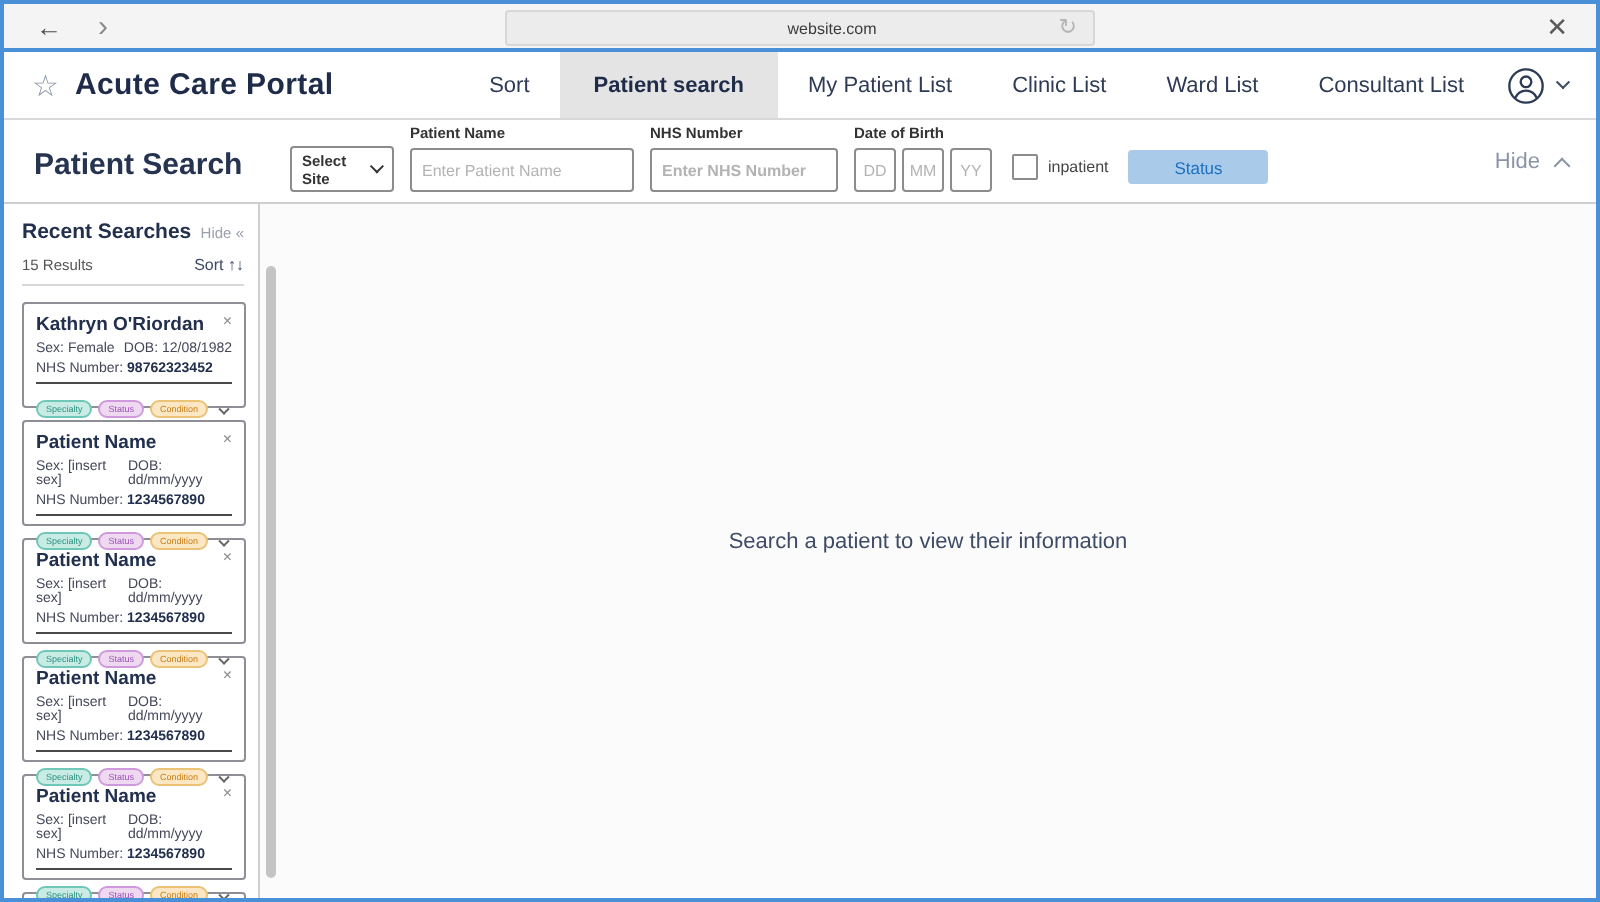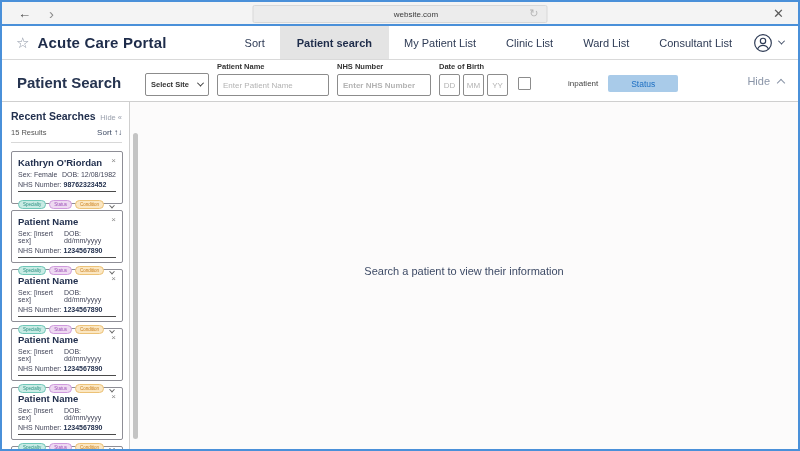--- a/index.html
+++ b/index.html
@@ -26,34 +26,34 @@
   .user-area { display:flex; align-items:center; padding:0 14px 0 6px; gap:6px; }
   .avatar-svg { width:20px; height:20px; }
   .chv { display:inline-block; width:5px; height:5px; border-right:1.3px solid currentColor; border-bottom:1.3px solid currentColor; }
   .chv.down { transform:rotate(45deg) translate(-1px,-1px); }
   .chv.up { transform:rotate(-135deg); }
   .user-chv { color:#3d4a63; }
 
   
   .toolbar { height:42px; background:#fff; border-bottom:1px solid #cfcfcf; display:flex; align-items:flex-end; padding:0 14px 5px 15px; flex:none; }
   .ps-title { font-size:15px; font-weight:bold; color:#263450; width:128px; margin-bottom:5px; flex:none; }
-  .select-site { width:64px; height:23px; border:1px solid #8c8c8c; border-radius:2px; display:flex; align-items:center; justify-content:space-between; padding:0 5px; cursor:pointer; flex:none; margin-right:8px; }
+  .select-site { width:52px; height:23px; border:1px solid #8c8c8c; border-radius:2px; display:flex; align-items:center; justify-content:space-between; padding:0 5px; cursor:pointer; flex:none; margin-right:8px; }
   .select-site span { font-size:7.5px; font-weight:bold; color:#333; }
   .select-chv { color:#555; }
   .fgroup { display:flex; flex-direction:column; margin-right:8px; flex:none; }
   .flabel { font-size:7.5px; font-weight:bold; color:#333; margin-bottom:3px; }
   .fgroup input { height:22px; border:1px solid #8c8c8c; border-radius:2px; font-size:8px; padding:0 5px; color:#333; font-family:"Liberation Sans",sans-serif; outline:none; }
   .fgroup input::placeholder { color:#b3b3b3; }
   .in-pn { width:112px; }
   .in-nhs { width:94px;font-weight:bold; }
   .dob-row { display:flex; gap:3px; }
   .dob-row input { width:21px; text-align:center; padding:0 2px; }
   .chk-wrap { display:flex; align-items:center; gap:5px; margin:0 10px 6px 2px; flex:none; }
   .checkbox { width:13px; height:13px; border:1px solid #8c8c8c; border-radius:1px; background:#fff; cursor:pointer; }
-  .chk-label { font-size:8px; color:#444;margin-left:32px; }
+  .chk-label { font-size:8px; color:#444; }
   .search-btn { width:70px; height:17px; border:none; border-radius:2px; background:#a9cbe9; color:#1d6fc2; font-size:8.5px; font-family:"Liberation Sans",sans-serif; cursor:pointer; margin-bottom:4px; flex:none; }
   .hide-wrap { margin-left:auto; display:flex; align-items:center; gap:8px; margin-bottom:9px; color:#8a95a8; cursor:pointer; }
   .hide-wrap .label { font-size:11px; }
   .hide-chv { width:6px; height:6px; border-width:1.5px; margin-top:3px; }
 
   
   .body-row { flex:1; display:flex; min-height:0; }
   aside.sidebar { width:128px; border-right:1px solid #cfcfcf; background:#fff; flex:none; display:flex; flex-direction:column; min-height:0; }
   .sb-head { padding:8px 7px 4px 9px; flex:none; }
   .sb-row1 { display:flex; align-items:baseline; justify-content:space-between; }

